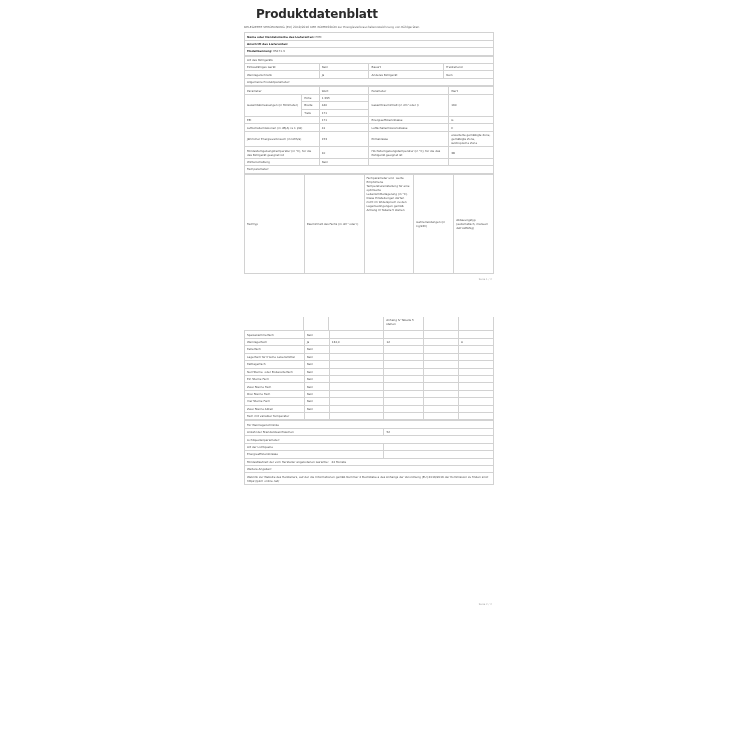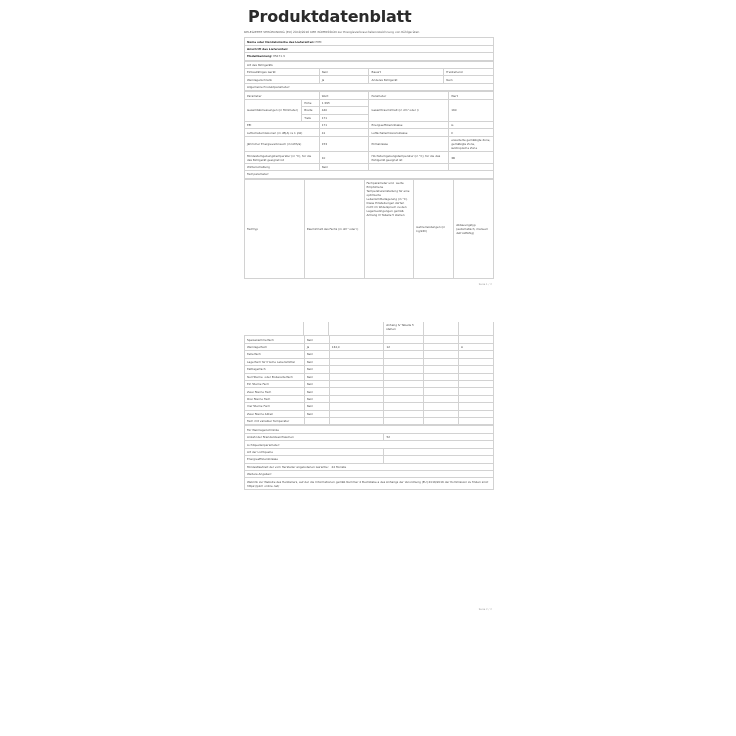--- a/index.html
+++ b/index.html
@@ -24,24 +24,24 @@
     background: #ffffff;
     width: 262px;
     box-sizing: border-box;
     padding: 4px 6px 4px 6px;
     position: relative;
   }
   .page2 {
     margin-top: 28px;
   }
   h1.doc-title {
-    font-size: 16px;
+    font-size: 12px;
     font-weight: bold;
     letter-spacing: -0.2px;
-    margin: 3px 0 4px 4px;
+    margin: 3px 0 4px 12px;
     color: #2b2b2b;
     font-family: "DejaVu Sans", sans-serif;
   }
   .intro {
     font-size: 2.9px;
     line-height: 1.5;
     color: #555;
     margin: 0 0 3px 0;
     letter-spacing: 0.05px;
   }

